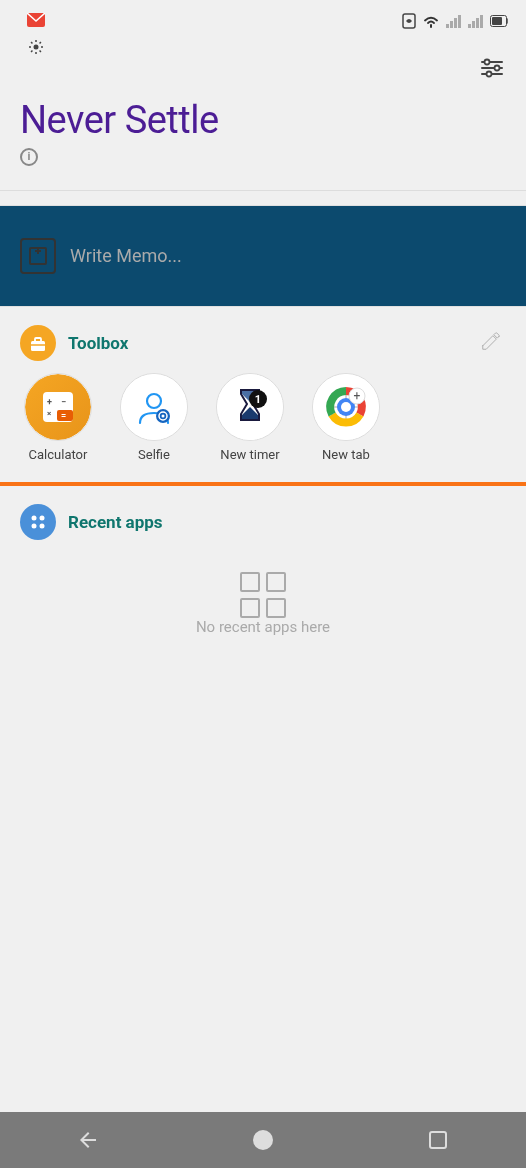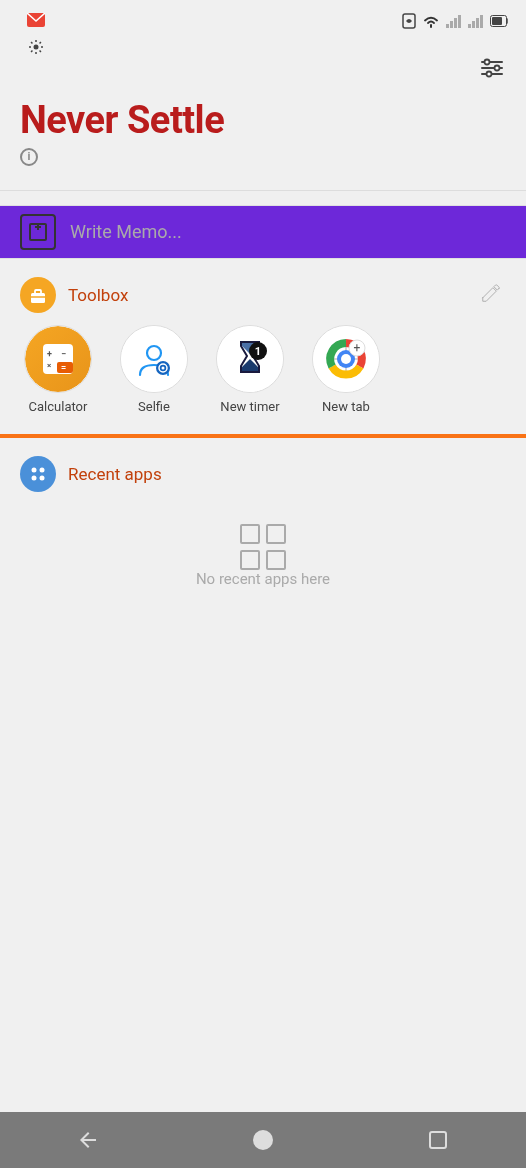--- a/index.html
+++ b/index.html
@@ -73,22 +73,22 @@
       padding: 0;
       overflow-y: auto;
     }
 
     
     .header-section {
       padding: 56px 20px 10px 20px;
     }
     .app-title {
       font-size: 38px;
-      font-weight: 700;
-      color: #b91c1c;
+      font-weight: 400;
+      color: #4c1d95;
       letter-spacing: -0.5px;
       line-height: 1.1;
     }
     .data-status {
       display: flex;
       align-items: center;
       gap: 6px;
       margin-top: 6px;
     }
     .data-status-icon {
@@ -111,23 +111,23 @@
 
     
     .divider {
       height: 1px;
       background: #ddd;
       margin: 14px 0;
     }
 
     
     .memo-section {
-      background: #6d28d9;
+      background: #0c4a6e;
       margin: 0 0;
-      padding: 8px 20px;
+      padding: 32px 20px;
       display: flex;
       align-items: center;
       gap: 14px;
       border-top: 1px solid #e0e0e0;
       border-bottom: 1px solid #e0e0e0;
       cursor: pointer;
     }
     .memo-icon {
       width: 36px;
       height: 36px;
@@ -172,22 +172,22 @@
       width: 36px;
       height: 36px;
       background: #4a90d9;
       border-radius: 50%;
       display: flex;
       align-items: center;
       justify-content: center;
     }
     .section-title {
       font-size: 17px;
-      color: #c2410c;
-      font-weight: 400;
+      color: #0f766e;
+      font-weight: 700;
     }
     .edit-icon {
       cursor: pointer;
       padding: 4px;
     }
     .edit-icon svg {
       width: 22px;
       height: 22px;
       stroke: #aaa;
       fill: none;

